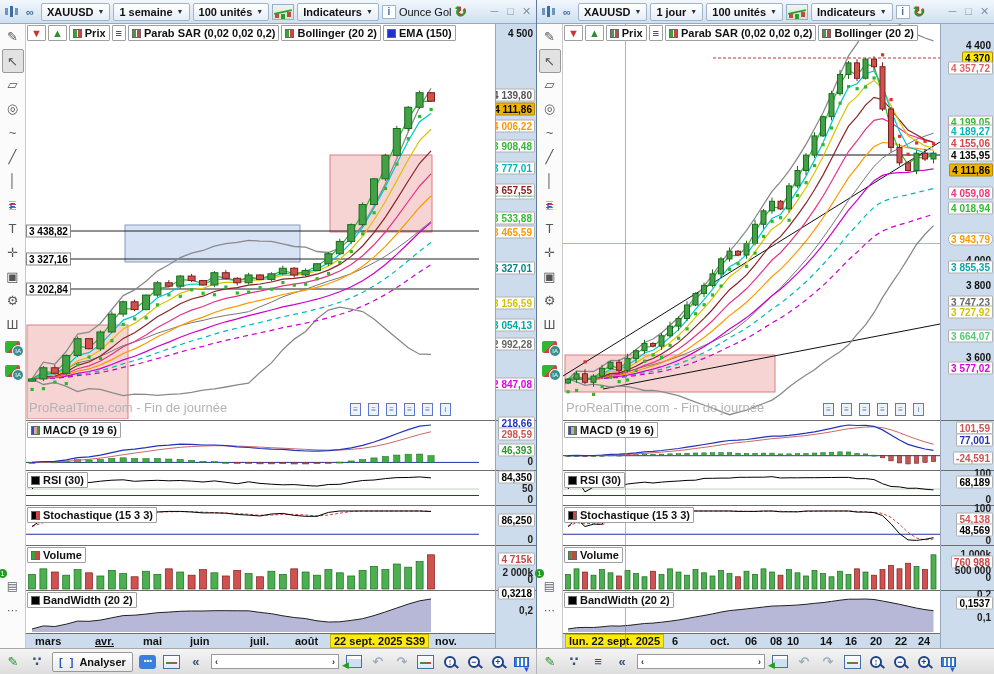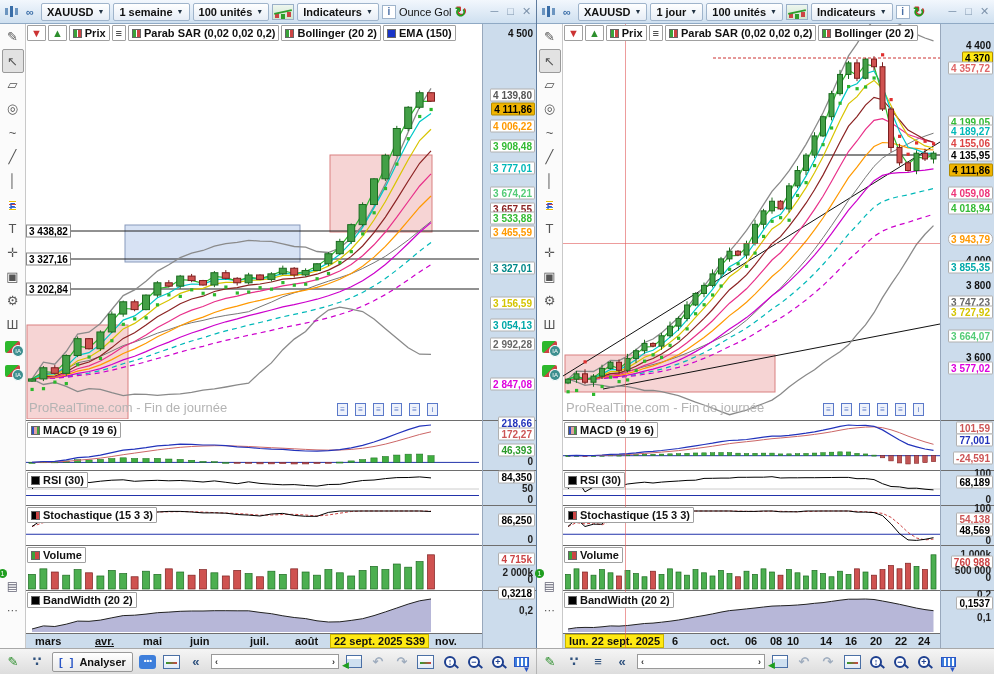--- a/index.html
+++ b/index.html
@@ -26,21 +26,21 @@
 .tools{width:26px;background:#fbfbfb;border-right:1px solid #c9c9c9;display:flex;flex-direction:column;align-items:center;padding:1px 0 26px 0}
 .tool{width:22px;height:24px;line-height:24px;text-align:center;color:#555;font-size:13px;flex:none}
 .tool.sel{background:#e2e2e2;border:1px solid #9a9a9a;border-radius:2px}
 .tools .spacer{flex:1}
 .iabox{width:15px;height:12px;background:linear-gradient(135deg,#2db82d 48%,#cc4444 52%);border-radius:2px;position:relative;display:inline-block}
 .iabox::after{content:"IA";position:absolute;right:-4px;bottom:-4px;background:#3d8f8f;color:#fff;font-size:6px;line-height:6px;border-radius:50%;padding:2px;border:1px solid #fff}
 .badge1{position:relative;font-size:12px;color:#667}
 .badge1::after{content:"1";position:absolute;left:-4px;top:-5px;background:#1f9e1f;color:#fff;font-size:7px;line-height:7px;border-radius:50%;padding:1px 3px}
 .chart-col{position:relative;flex:1;background:#fff;overflow:hidden}
 .axis-col{position:relative;background:#ccdcec;border-left:1px solid #98a8bc;font-size:10px;overflow:hidden}
-#panel-left .axis-col{width:54px}
+#panel-left .axis-col{width:41px}
 #panel-right .axis-col{width:54px}
 .pane{position:absolute;left:0;right:0;border-top:1px solid #6e6e6e;overflow:hidden;background:#fff}
 .pane.main{border-top:none}
 .pane.xaxis{background:#ccdcec}
 svg{position:absolute;left:0;top:0}
 .axlab{position:absolute;right:1px;transform:translateY(-50%);padding:0 2px;font-weight:bold;white-space:nowrap;border-radius:1px;line-height:11px;font-size:10px;z-index:2}
 .axlab.boxed{background:#fff;border:1px solid #b0b0b0}
 .axhair{position:absolute;left:0;right:0;height:1px;background:#6e6e6e;z-index:1}
 .legend{position:absolute;top:1px;left:1px;display:flex;gap:2px;z-index:6}
 .chip{display:flex;align-items:center;gap:3px;background:#fff;border:1px solid #a0a0a0;height:16px;padding:0 3px;font-weight:bold;font-size:11px;color:#111;border-radius:1px;white-space:nowrap}
@@ -449,30 +449,30 @@
         <div class="axhair" style="top: 481px;"></div>
         <div class="axhair" style="top: 521px;"></div>
         <div class="axhair" style="top: 566px;"></div>
         <div class="axlab" style="top: 9px; color: rgb(17, 17, 17);">4 500</div>
         <div class="axlab boxed" style="top: 71px; color: rgb(85, 85, 85);">4 139,80</div>
         <div class="axlab boxed" style="top: 85px; color: rgb(0, 0, 0); background: rgb(240, 180, 0); border-color: rgb(176, 138, 0);">4 111,86</div>
         <div class="axlab boxed" style="top: 102px; color: rgb(255, 153, 0);">4 006,22</div>
         <div class="axlab boxed" style="top: 122px; color: rgb(51, 187, 51);">3 908,48</div>
         <div class="axlab boxed" style="top: 144px; color: rgb(0, 184, 184);">3 777,01</div>
         <div class="axlab boxed" style="top: 160px; color: rgb(85, 204, 119); margin-top: 9px;">3 674,21</div>
-        <div class="axlab boxed" style="top: 185px; color: rgb(139, 35, 35);">3 657,55</div>
+        <div class="axlab boxed" style="top: 166px; color: rgb(139, 35, 35);">3 657,55</div>
         <div class="axlab boxed" style="top: 194px; color: rgb(51, 187, 51);">3 533,88</div>
         <div class="axlab boxed" style="top: 208px; color: rgb(255, 153, 0);">3 465,59</div>
         <div class="axlab boxed" style="top: 244px; color: rgb(0, 136, 136);">3 327,01</div>
         <div class="axlab boxed" style="top: 279px; color: rgb(212, 196, 0);">3 156,59</div>
         <div class="axlab boxed" style="top: 301px; color: rgb(0, 168, 168);">3 054,13</div>
         <div class="axlab boxed" style="top: 320px; color: rgb(102, 102, 102);">2 992,28</div>
         <div class="axlab boxed" style="top: 360px; color: rgb(221, 0, 221);">2 847,08</div>
         <div class="axlab boxed" style="top: 399px; color: rgb(34, 51, 187);">218,66</div>
-        <div class="axlab boxed" style="top: 410px; color: rgb(204, 85, 85);">172,27</div>
+        <div class="axlab boxed" style="top: 410px; color: rgb(204, 85, 85);">298,59</div>
         <div class="axlab boxed" style="top: 426px; color: rgb(42, 154, 42);">46,393</div>
         <div class="axlab" style="top: 437px; color: rgb(34, 34, 34);">0</div>
         <div class="axlab boxed" style="top: 453px; color: rgb(0, 0, 0);">84,350</div>
         <div class="axlab" style="top: 464px; color: rgb(34, 34, 34);">50</div>
         <div class="axlab" style="top: 475px; color: rgb(34, 34, 34);">0</div>
         <div class="axlab boxed" style="top: 496px; color: rgb(0, 0, 0);">86,250</div>
         <div class="axlab" style="top: 515px; color: rgb(34, 34, 34);">0</div>
         <div class="axlab boxed" style="top: 535px; color: rgb(204, 68, 68);">4 715k</div>
         <div class="axlab" style="top: 548px; color: rgb(34, 34, 34);">2 000k</div>
         <div class="axlab" style="top: 555px; color: rgb(34, 34, 34);">0</div>

